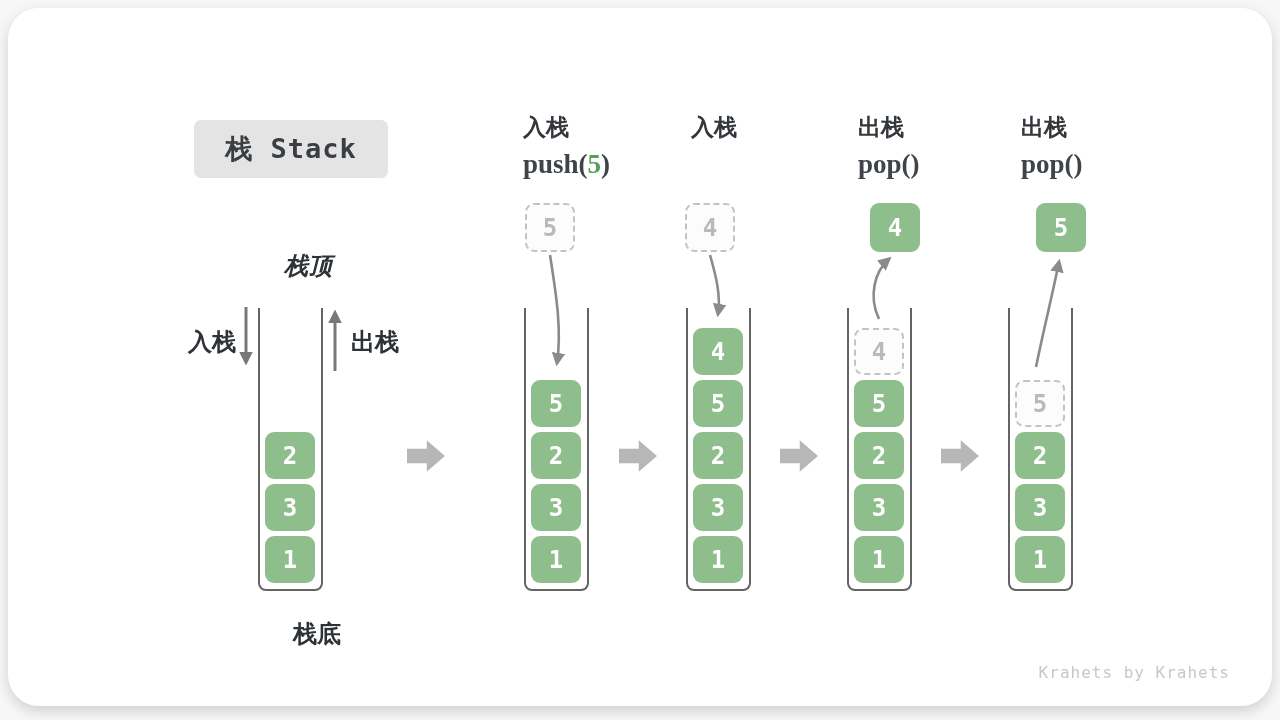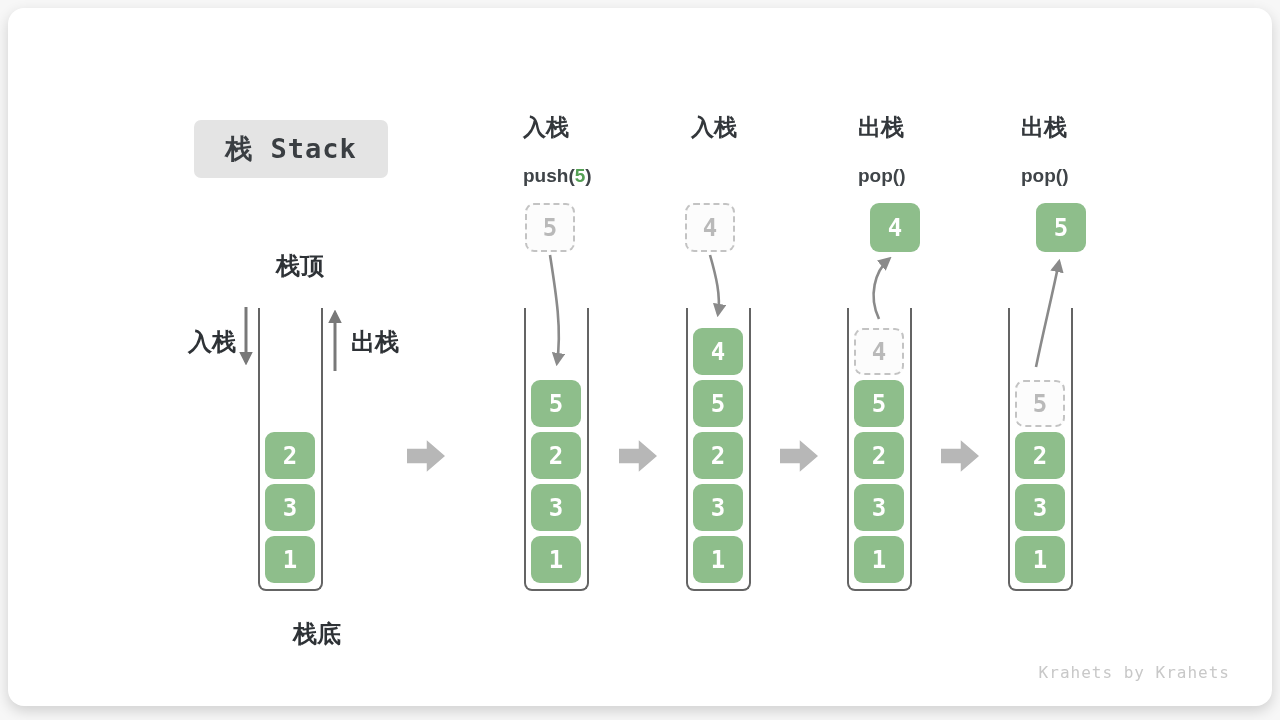--- a/index.html
+++ b/index.html
@@ -11,21 +11,21 @@
   .canvas {
     position: relative;
     width: 1280px;
     height: 720px;
     overflow: hidden;
   }
   .card {
     position: absolute;
     left: 8px; top: 8px; right: 8px; bottom: 14px;
     background: #ffffff;
-    border-radius: 16px;
+    border-radius: 31px;
     box-shadow: 0 5px 14px rgba(0,0,0,0.16);
   }
   
   .title-badge {
     position: absolute;
     left: 186px; top: 112px;
     width: 194px; height: 58px;
     background: #e4e4e4;
     border-radius: 7px;
     display: flex; align-items: center; justify-content: center;
@@ -41,23 +41,23 @@
     top: 104px;
     width: 180px;
   }
   .op-label .cn {
     font-size: 23px;
     font-weight: bold;
     color: #33373b;
     line-height: 30px;
   }
   .op-label .code {
-    margin-top: 19px;
-    font-family: Liberation Sans, sans-serif;
-    font-size: 19px;
+    margin-top: 7px;
+    font-family: Liberation Serif, serif;
+    font-size: 27px;
     font-weight: 600;
     color: #3f4448;
     line-height: 30px;
   }
   .op-label .code .arg { color: #55a055; font-weight: bold; }
   .op1 { left: 515px; }
   .op2 { left: 683px; }
   .op3 { left: 850px; }
   .op4 { left: 1013px; }
 
@@ -107,21 +107,21 @@
   .slot-d { top: 176px; }
   .slot-e { top: 228px; }
 
   
   .anchor-label {
     position: absolute;
     font-size: 24px;
     font-weight: bold;
     color: #2e3236;
   }
-  .lbl-top    { left: 242px; top: 242px; width: 100px; text-align: center; }
+  .lbl-top    { left: 250px; top: 242px; width: 100px; text-align: center; font-style: italic; }
   .lbl-bottom { left: 233px; top: 610px; width: 100px; text-align: right; }
   .lbl-push   { left: 128px; top: 318px; width: 100px; text-align: right; }
   .lbl-pop    { left: 343px; top: 318px; width: 100px; text-align: left; }
 
   
   .block-arrow {
     position: absolute;
     top: 430px;
     width: 38px; height: 36px;
     background: #b7b7b7;

